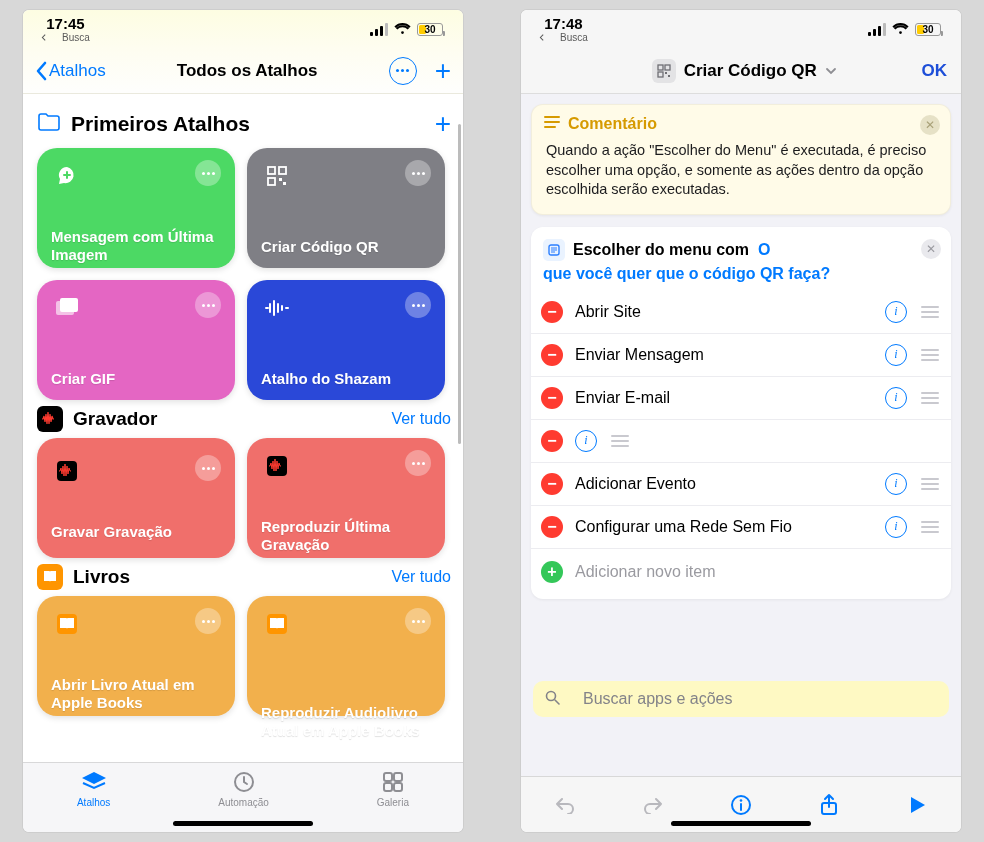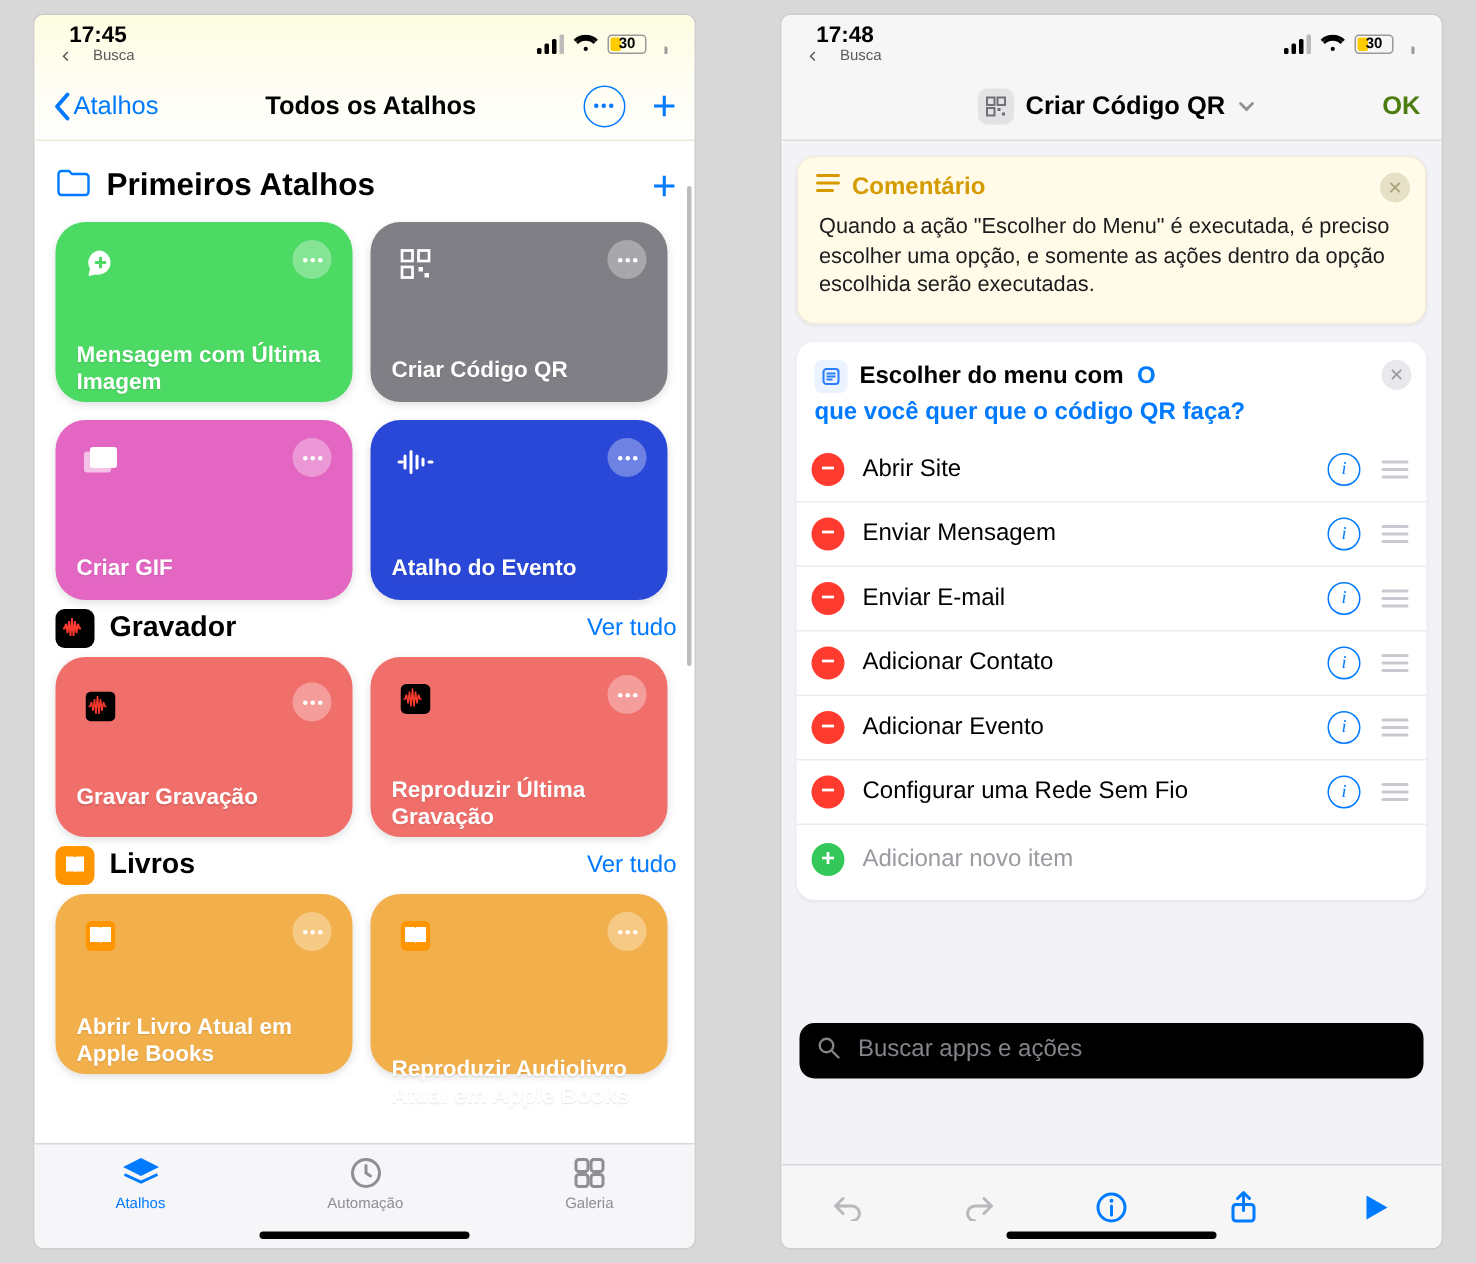--- a/index.html
+++ b/index.html
@@ -47,21 +47,21 @@
   .status-bar.plain { background: #f6f6f6; }
   .status-left { display:flex; flex-direction:column; align-items:center; }
   .status-time { font-size: 15px; }
   .status-breadcrumb { font-size: 10px; color:#5a5a5a; display:flex; align-items:center; gap:14px; font-weight:500;}
   .status-right { display:flex; align-items:center; gap:6px; }
   .sig-bars { display:flex; gap:2px; align-items:flex-end; }
   .sig-bars i { width:3px; background:#000; border-radius:1px; display:block;}
   .sig-bars i:nth-child(1){height:4px;} .sig-bars i:nth-child(2){height:7px;}
   .sig-bars i:nth-child(3){height:10px;} .sig-bars i:nth-child(4){height:13px; background:#bbb;}
   .wifi-icon svg{display:block;}
-  .battery { display:flex; align-items:flex-end; gap:12px; }
+  .battery { display:flex; align-items:flex-end; gap:0; }
   .battery-body { width:26px; height:13px; border:1px solid #999; border-radius:3px; position:relative; display:flex; align-items:center; padding:1px;}
   .battery-fill { height:100%; border-radius:1.5px; }
   .battery-cap { width:2px; height:5px; background:#999; border-radius:0 1px 1px 0;}
   .battery-text { font-size:10px; font-weight:700; color:#000; position:absolute; width:100%; text-align:center; left:0;}
   
   .nav-bar {
     height: 46px;
     background: linear-gradient(180deg,#fefdf0 0%,#fefefd 100%);
     display:flex; align-items:center; justify-content:space-between;
     padding: 0 12px;
@@ -109,21 +109,21 @@
   
   .r-nav {
     height:46px; background:#f6f6f6; display:flex; align-items:center; justify-content:space-between;
     padding:0 14px; border-bottom:.5px solid rgba(0,0,0,.1);
   }
   .r-nav-center { display:flex; align-items:center; gap:8px;}
   .r-nav-icon { width:24px;height:24px;background:#e3e3e5;border-radius:6px;display:flex;align-items:center;justify-content:center;color:#6e6e73;}
   .r-nav-title { font-size:17px; font-weight:700;}
   .r-nav-chev { color:#8e8e93; font-size:12px;}
   .r-nav-spacer { width:32px;}
-  .r-ok { color:#4d7c0f; font-size:17px; font-weight:600;}
+  .r-ok { color:#1d4ed8; font-size:17px; font-weight:600;}
   .r-body { flex:1; background:#f2f2f7; padding:10px 10px 0 10px; overflow:hidden;}
   .card { background:#fff; border-radius:12px; box-shadow:0 1px 3px rgba(0,0,0,.06); margin-bottom:12px;}
   .comment-card { background:#fffbe8; border:1px solid rgba(0,0,0,.05);}
   .comment-head { display:flex; align-items:center; gap:8px; padding:10px 12px 4px 12px; position:relative;}
   .comment-head .x { position:absolute; right:10px; top:10px; width:20px;height:20px;border-radius:50%;background:#e6e1c6;color:#a9a178;display:flex;align-items:center;justify-content:center;font-size:12px;}
   .comment-title{ color:#d69a00; font-size:16px; font-weight:600;}
   .comment-icon{ color:#d69a00;}
   .comment-body { padding:4px 14px 14px 14px; font-size:14.5px; line-height:1.35; color:#1c1c1e;}
   .menu-card { padding-bottom:4px;}
   .menu-head { display:flex; align-items:center; gap:8px; padding:12px 12px 4px 12px; position:relative; flex-wrap:wrap;}
@@ -136,21 +136,21 @@
   .menu-row { display:flex; align-items:center; padding:10px 10px; gap:12px; border-top:.5px solid #ececf0;}
   .menu-row:first-child{border-top:none;}
   .del-btn { width:22px;height:22px;border-radius:50%;background:#ff3b30;color:#fff;display:flex;align-items:center;justify-content:center;font-size:16px;font-weight:700;line-height:1;}
   .row-label { flex:1; font-size:16px; color:#000;}
   .info-btn { width:22px;height:22px;border:1.5px solid #007aff;border-radius:50%;color:#007aff;display:flex;align-items:center;justify-content:center;font-size:12px;font-style:italic;font-family:Georgia,serif;}
   .reorder { display:flex; flex-direction:column; gap:3px; padding:0 2px;}
   .reorder i { width:18px;height:2px;background:#c9c9cf;border-radius:1px;display:block;}
   .add-row { display:flex; align-items:center; gap:12px; padding:12px 10px 12px 10px; border-top:.5px solid #ececf0;}
   .add-btn { width:22px;height:22px;border-radius:50%;background:#34c759;color:#fff;display:flex;align-items:center;justify-content:center;font-size:16px;font-weight:700;}
   .add-label { color:#9a9aa0; font-size:16px;}
-  .search-bar { background:#000000; border-radius:10px; margin:4px 2px 8px 2px; padding:9px 12px; display:flex; align-items:center; gap:12px; color:#838389;}
+  .search-bar { background:#fef9c3; border-radius:10px; margin:4px 2px 8px 2px; padding:9px 12px; display:flex; align-items:center; gap:23px; color:#838389;}
   .search-bar .mag { font-size:15px;}
   .tool-bar { height:56px; background:#f6f6f6; border-top:.5px solid rgba(0,0,0,.12); display:flex; align-items:center; justify-content:space-around;}
   .tool-btn { width:30px;height:30px; display:flex;align-items:center;justify-content:center; color:#8e8e93;}
   .tool-btn.blue{color:#007aff;}
 </style>
 </head>
 <body>
 
 <div class="stage">
 
@@ -287,21 +287,21 @@
                 </svg>
               </span>
               <span class="tile-more">
                 <span class="dots">
                   <i></i>
                   <i></i>
                   <i></i>
                 </span>
               </span>
             </div>
-            <span class="tile-label">Atalho do Evento</span>
+            <span class="tile-label">Atalho do Shazam</span>
           </div>
         </div>
 
       <div class="section-head small">
         <div class="left">
           <span class="section-icon-sq">
             <svg width="18" height="18" viewBox="0 0 18 18">
                 <path d="M1 9h1l1-3 1 6 1-8 1 10 1-12 1 12 1-10 1 8 1-6 1 3h1" stroke="#ff3b30" stroke-width="1.2" fill="none"></path>
               </svg>
           </span>
@@ -543,21 +543,20 @@
               <span class="row-label">Enviar E-mail</span>
               <span class="info-btn">i</span>
               <span class="reorder">
                 <i></i>
                 <i></i>
                 <i></i>
               </span>
             </div>
             <div class="menu-row">
               <span class="del-btn">−</span>
-              <span class="row-label">Adicionar Contato</span>
               <span class="info-btn">i</span>
               <span class="reorder">
                 <i></i>
                 <i></i>
                 <i></i>
               </span>
             </div>
             <div class="menu-row">
               <span class="del-btn">−</span>
               <span class="row-label">Adicionar Evento</span>

